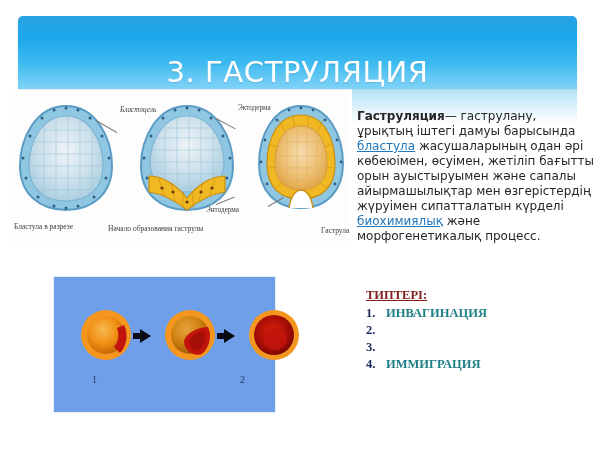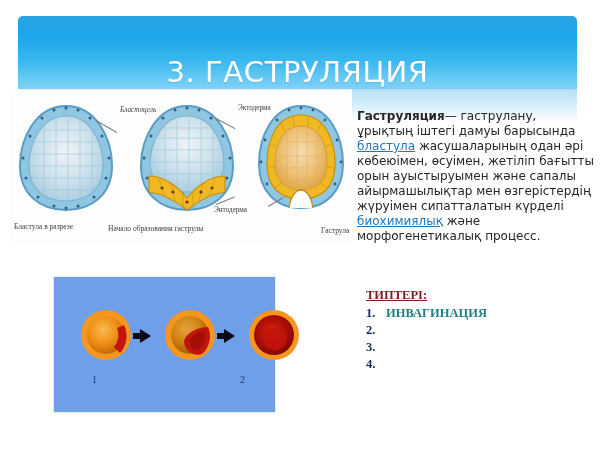--- a/index.html
+++ b/index.html
@@ -307,21 +307,21 @@
     </g>
   </svg>
 
   <div class="leader" style="left:86px; top:26px; width:24px; transform:rotate(30deg);"></div>
   <div class="leader" style="left:206px; top:24px; width:22px; transform:rotate(28deg);"></div>
   <div class="leader" style="left:206px; top:110px; width:20px; transform:rotate(-22deg);"></div>
   <div class="leader" style="left:258px; top:112px; width:18px; transform:rotate(-30deg);"></div>
 
   <div class="pointer-label" style="left:110px; top:12px;font-style:italic;">Бластоцель</div>
   <div class="pointer-label" style="left:228px; top:10px;">Эктодерма</div>
-  <div class="pointer-label" style="left:204px; top:112px;text-align:right;">Энтодерма</div>
+  <div class="pointer-label" style="left:196px; top:112px;text-align:right;">Энтодерма</div>
 
   <div class="caption" style="left:4px; top:128px;">Бластула в разрезе</div>
   <div class="caption" style="left:98px; top:130px;">Начало образования гаструлы</div>
   <div class="caption" style="left:265px; top:132px;padding-left:46px;">Гаструла</div>
 </div>
 
 <div id="description"><b>Гаструляция</b><span>—</span><span> гаструлану, ұрықтың iштегi дамуы барысында </span><a class="link" href="#">бластула</a><span> жасушаларының одан әрi көбеюiмен, өсуiмен, жетiлiп бағытты орын ауыстыруымен және сапалы айырмашылықтар мен өзгерiстердiң жүруiмен сипатталатын күрделi </span><a class="link" href="#">биохимиялық</a><span> және морфогенетикалық процесс.</span></div>
 
 <div id="invagination-panel">
 
@@ -381,14 +381,15 @@
     <span class="type-label">ИНВАГИНАЦИЯ</span>
   </div>
   <div class="type-row">
     <span class="type-num">2.</span>
   </div>
   <div class="type-row">
     <span class="type-num">3.</span>
   </div>
   <div class="type-row">
     <span class="type-num">4.</span>
+    <span class="type-label">ИММИГРАЦИЯ</span>
   </div>
 </div>
 
 </body></html>

